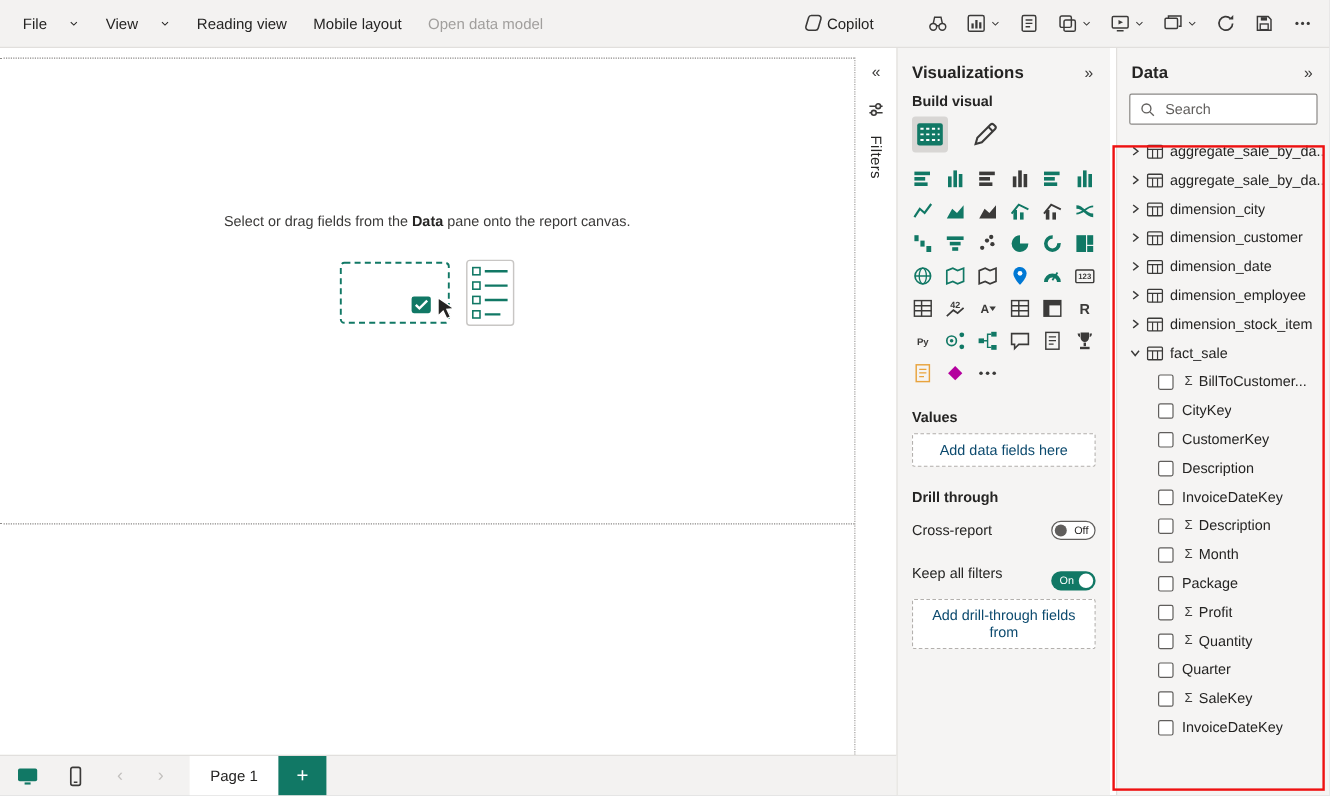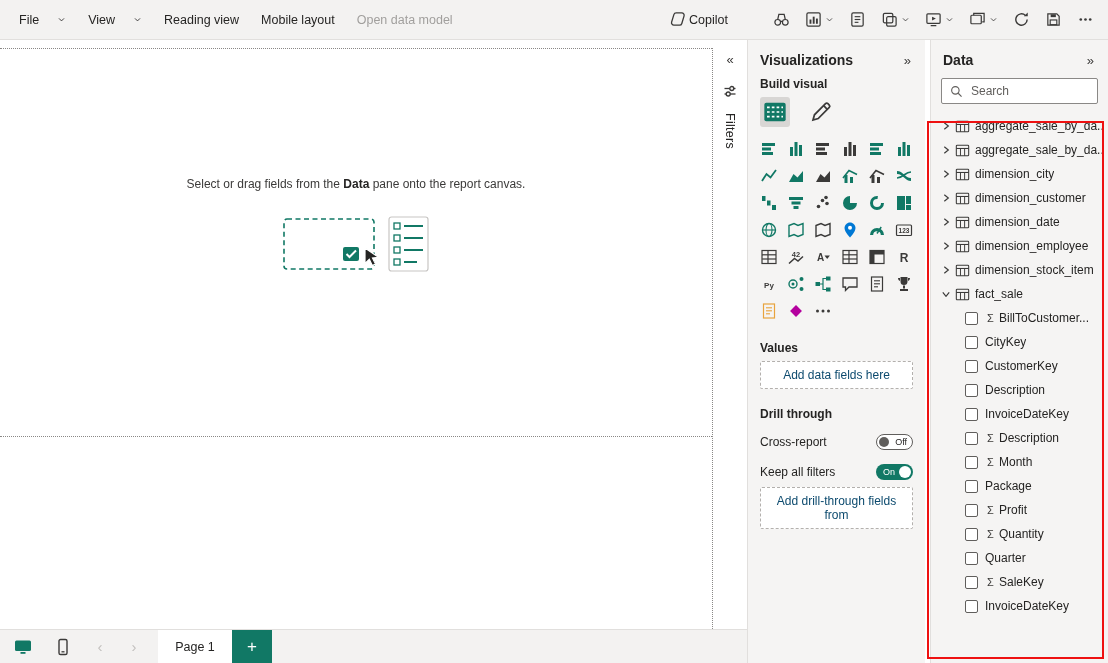--- a/index.html
+++ b/index.html
@@ -62,21 +62,21 @@
   .viz-cell svg{width:18px;height:18px;}
 
   .section-label{font-size:12px;font-weight:700;color:#252423;padding:10px 12px 6px;}
   .field-well{margin:0 12px 8px;background:#fff;border:1px dashed #b3b0ad;border-radius:2px;
               padding:6px 4px;text-align:center;font-size:12px;color:#0c4a6e;}
   .drill-row{display:flex;align-items:center;justify-content:space-between;padding:7px 12px;font-size:12px;color:#252423;}
   .toggle{position:relative;width:37px;height:16px;border-radius:9px;display:flex;align-items:center;
           font-size:9px;box-sizing:border-box;border:none;background:none;padding:0;}
   .toggle.off{border:1px solid #605e5c;color:#252423;justify-content:flex-end;padding-right:5px;background:#fff;}
   .toggle.off::before{content:"";position:absolute;left:2px;width:10px;height:10px;border-radius:50%;background:#605e5c;}
-  .toggle.on{background:#117865;color:#fff;justify-content:flex-start;padding-left:7px;}
+  .toggle.on{background:#117865;color:#fff;justify-content:flex-start;padding-left:7px;margin-top:12px;}
   .toggle.on::after{content:"";position:absolute;right:2px;width:12px;height:12px;border-radius:50%;background:#fff;}
 
   
   .search-box{display:flex;align-items:center;gap:6px;margin:6px 10px 10px;background:#fff;
               border:1px solid #8a8886;border-radius:2px;height:26px;padding:0 8px;box-sizing:border-box;}
   .search-box .sg{width:13px;height:13px;color:#605e5c;display:flex;flex:none;}
   .search-input{border:none;outline:none;flex:1;font-size:12px;font-family:inherit;color:#252423;
                 background:transparent;min-width:0;}
   .search-input::placeholder{color:#605e5c;}
   .data-tree{overflow:hidden;}

